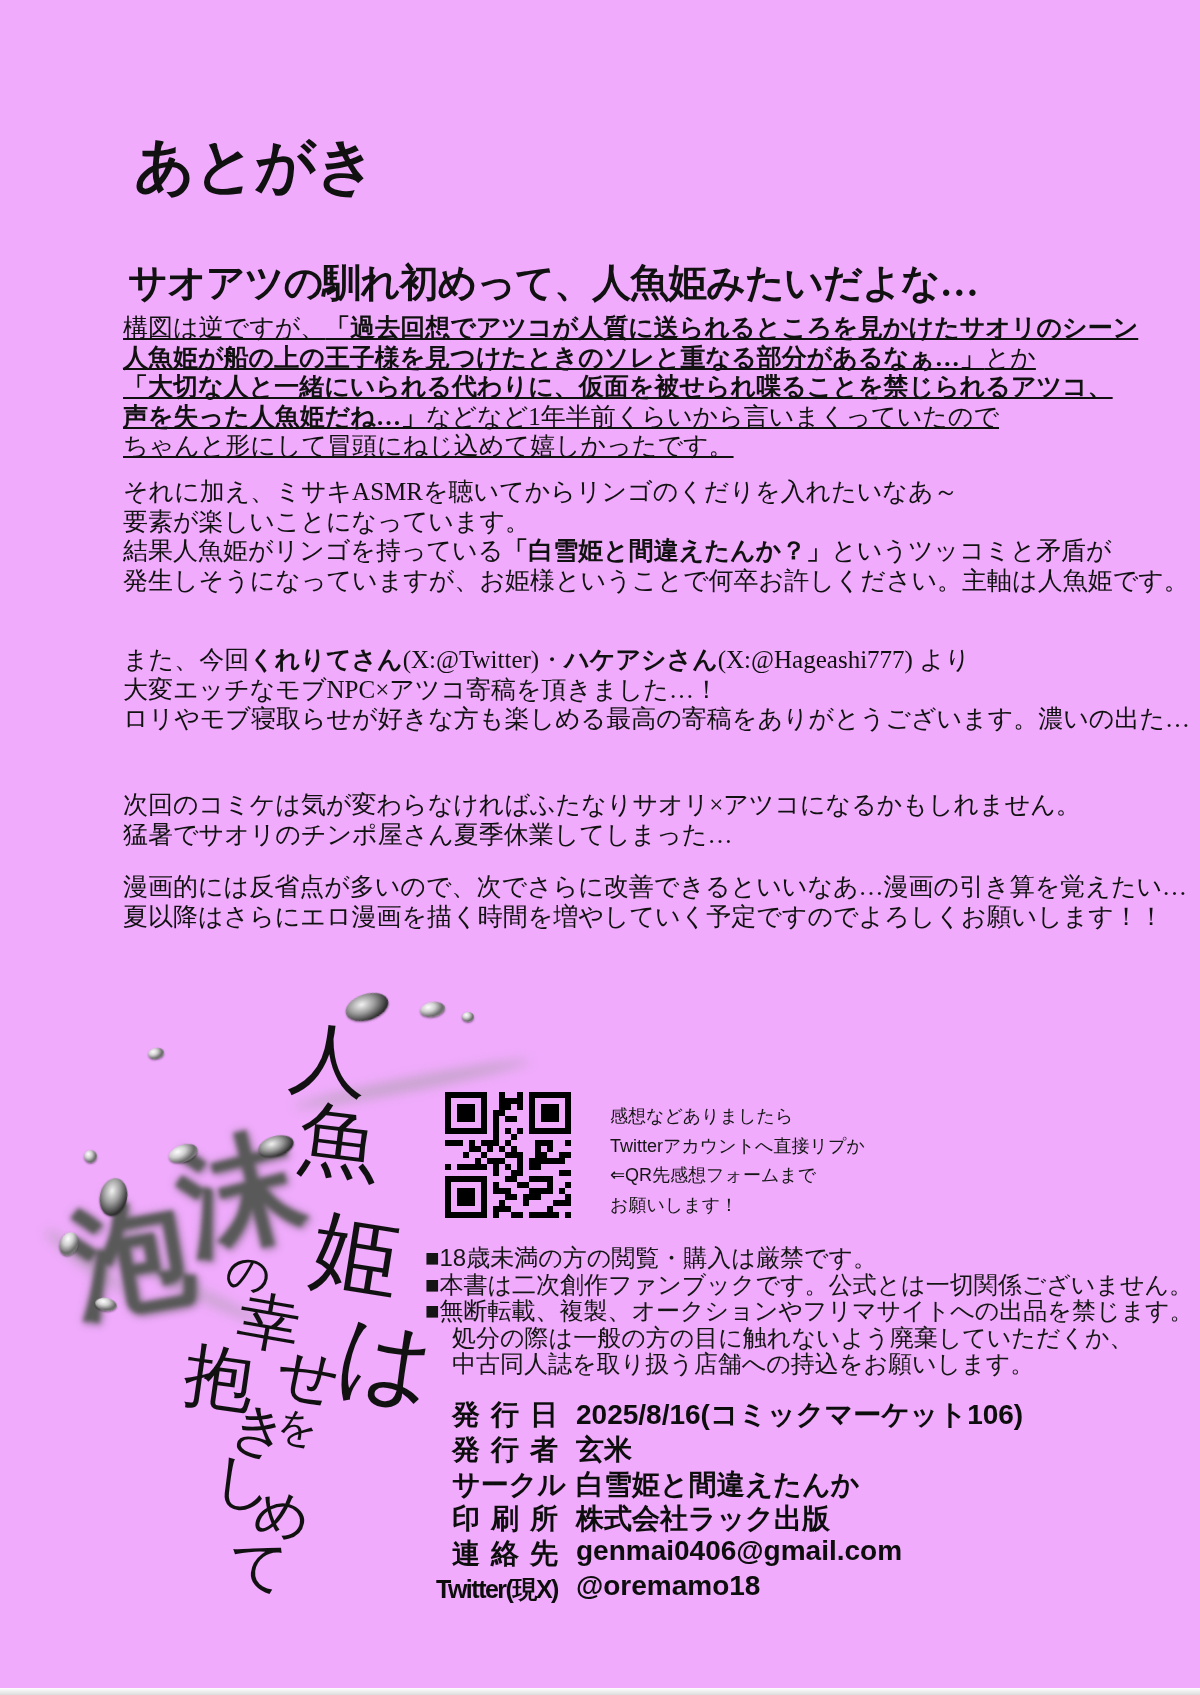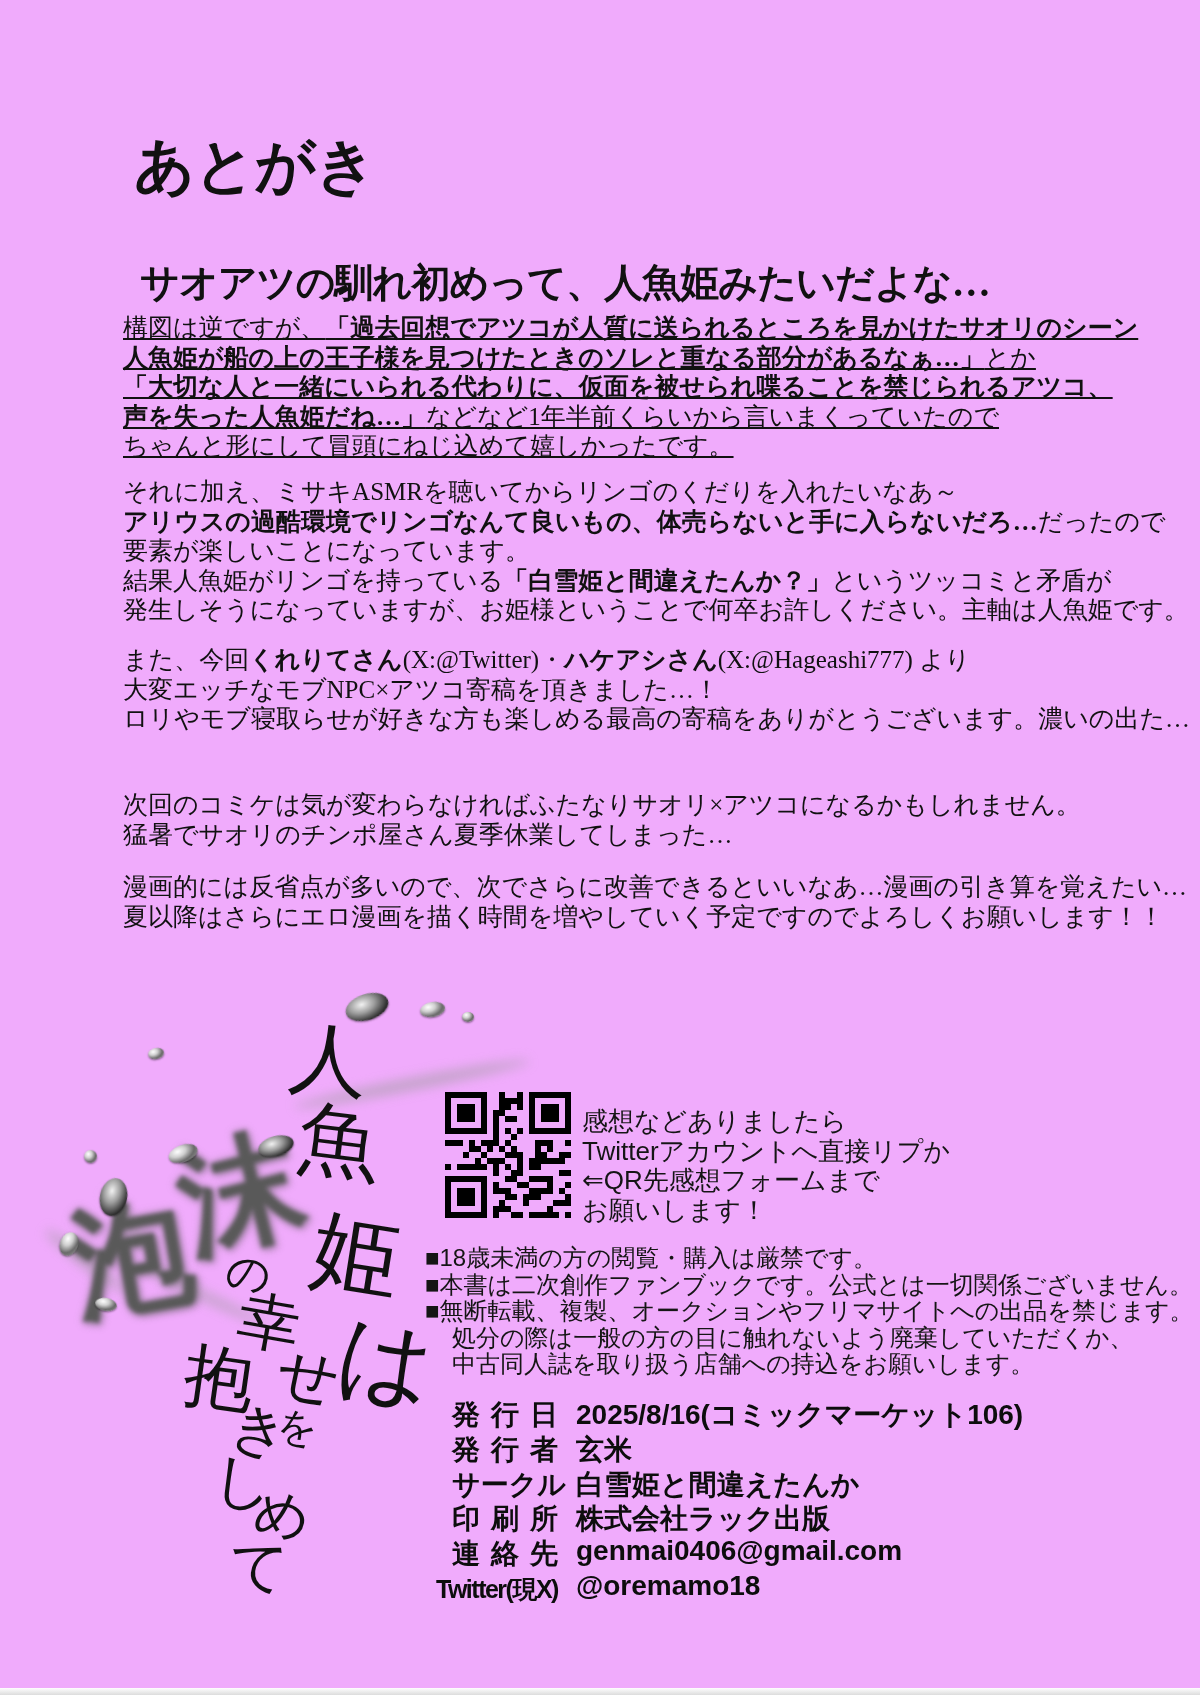--- a/index.html
+++ b/index.html
@@ -5,42 +5,42 @@
   html,body{margin:0;padding:0;background:#888;}
   .page{position:relative;width:1200px;height:1695px;background:#f0abfc;overflow:hidden;
         font-family:"Liberation Serif","DejaVu Serif",serif;color:#111;}
   .page::after{content:"";position:absolute;left:0;right:0;bottom:0;height:7px;
         background:linear-gradient(#ffffff,#dcdcdc);pointer-events:none;}
   .layer{position:absolute;left:0;top:0;width:100%;height:100%;}
 
   
   .h-title{position:absolute;left:134px;top:126px;font-size:60px;font-weight:bold;
         letter-spacing:-1px;white-space:nowrap;}
-  .h-sub{position:absolute;left:140px;top:256px;font-size:39px;font-weight:bold;
+  .h-sub{position:absolute;left:128px;top:256px;font-size:39px;font-weight:bold;
         white-space:nowrap;letter-spacing:-1px;}
 
   
   .para{position:absolute;left:123px;font-size:25px;line-height:29.5px;white-space:nowrap;}
   .pline{height:29.5px;}
   .bold{font-weight:bold;}
 
   
   .tchar{position:absolute;font-weight:normal;line-height:1;white-space:pre;}
   .splash-char{position:absolute;color:#595959;font-weight:bold;line-height:1;
         filter:blur(2.1px);text-shadow:0 0 7px rgba(110,110,110,.75),2px 3px 6px rgba(80,80,80,.45);}
   .drop{position:absolute;border-radius:50%;
         background:radial-gradient(ellipse at 35% 30%,#ffffff 0%,#cfcfcf 30%,#6a6a6a 62%,#9a9a9a 100%);
         box-shadow:0 1px 2px rgba(0,0,0,.45);filter:blur(.4px);}
   .drop.dark{background:radial-gradient(ellipse at 40% 35%,#f2f2f2 0%,#9d9d9d 35%,#2c2c2c 72%,#6e6e6e 100%);}
   .streak{position:absolute;background:#9c9c9c;border-radius:50%;filter:blur(6px);opacity:.55;}
 
   
   .qr{position:absolute;left:445px;top:1092px;width:126px;height:126px;}
-  .fb-line{position:absolute;left:582px;font-family:"Liberation Sans","DejaVu Sans",sans-serif;
-        font-size:26px;white-space:nowrap;color:#151515;}
+  .fb-line{position:absolute;left:610px;font-family:"Liberation Sans","DejaVu Sans",sans-serif;
+        font-size:18px;white-space:nowrap;color:#151515;}
 
   
   .notice{position:absolute;left:425px;font-family:"Liberation Sans","DejaVu Sans",sans-serif;
         font-size:24px;white-space:nowrap;color:#151515;}
   .notice.indent{left:452px;}
 
   
   .crow{position:absolute;left:452px;display:flex;align-items:flex-start;
         font-family:"Liberation Sans","DejaVu Sans",sans-serif;font-weight:bold;font-size:28px;
         white-space:nowrap;color:#0d0d0d;}
@@ -59,21 +59,20 @@
   <div class="layer" id="body-text">
       <div class="para" style="top: 313px; text-decoration: underline;">
         <div class="pline"><span>構図は逆ですが、</span><span class="bold">「過去回想でアツコが人質に送られるところを見かけたサオリのシーン</span></div>
         <div class="pline"><span class="bold">人魚姫が船の上の王子様を見つけたときのソレと重なる部分があるなぁ…」</span><span>とか</span></div>
         <div class="pline"><span class="bold">「大切な人と一緒にいられる代わりに、仮面を被せられ喋ることを禁じられるアツコ、</span></div>
         <div class="pline"><span class="bold">声を失った人魚姫だね…」</span><span>などなど1年半前くらいから言いまくっていたので</span></div>
         <div class="pline"><span>ちゃんと形にして冒頭にねじ込めて嬉しかったです。</span></div>
       </div>
       <div class="para" style="top: 477px;">
         <div class="pline"><span>それに加え、ミサキASMRを聴いてからリンゴのくだりを入れたいなあ～</span></div>
-        <div class="pline"><span class="bold">アリウスの過酷環境でリンゴなんて良いもの、体売らないと手に入らないだろ…</span><span>だったので</span></div>
         <div class="pline"><span>要素が楽しいことになっています。</span></div>
         <div class="pline"><span>結果人魚姫がリンゴを持っている</span><span class="bold">「白雪姫と間違えたんか？」</span><span>というツッコミと矛盾が</span></div>
         <div class="pline"><span>発生しそうになっていますが、お姫様ということで何卒お許しください。主軸は人魚姫です。</span></div>
       </div>
       <div class="para" style="top: 645px;">
         <div class="pline"><span>また、今回</span><span class="bold">くれりてさん</span><span>(X:@Twitter)・</span><span class="bold">ハケアシさん</span><span>(X:@Hageashi777) より</span></div>
         <div class="pline"><span>大変エッチなモブNPC×アツコ寄稿を頂きました…！</span></div>
         <div class="pline"><span>ロリやモブ寝取らせが好きな方も楽しめる最高の寄稿をありがとうございます。濃いの出た…</span></div>
       </div>
       <div class="para" style="top: 790px;">

